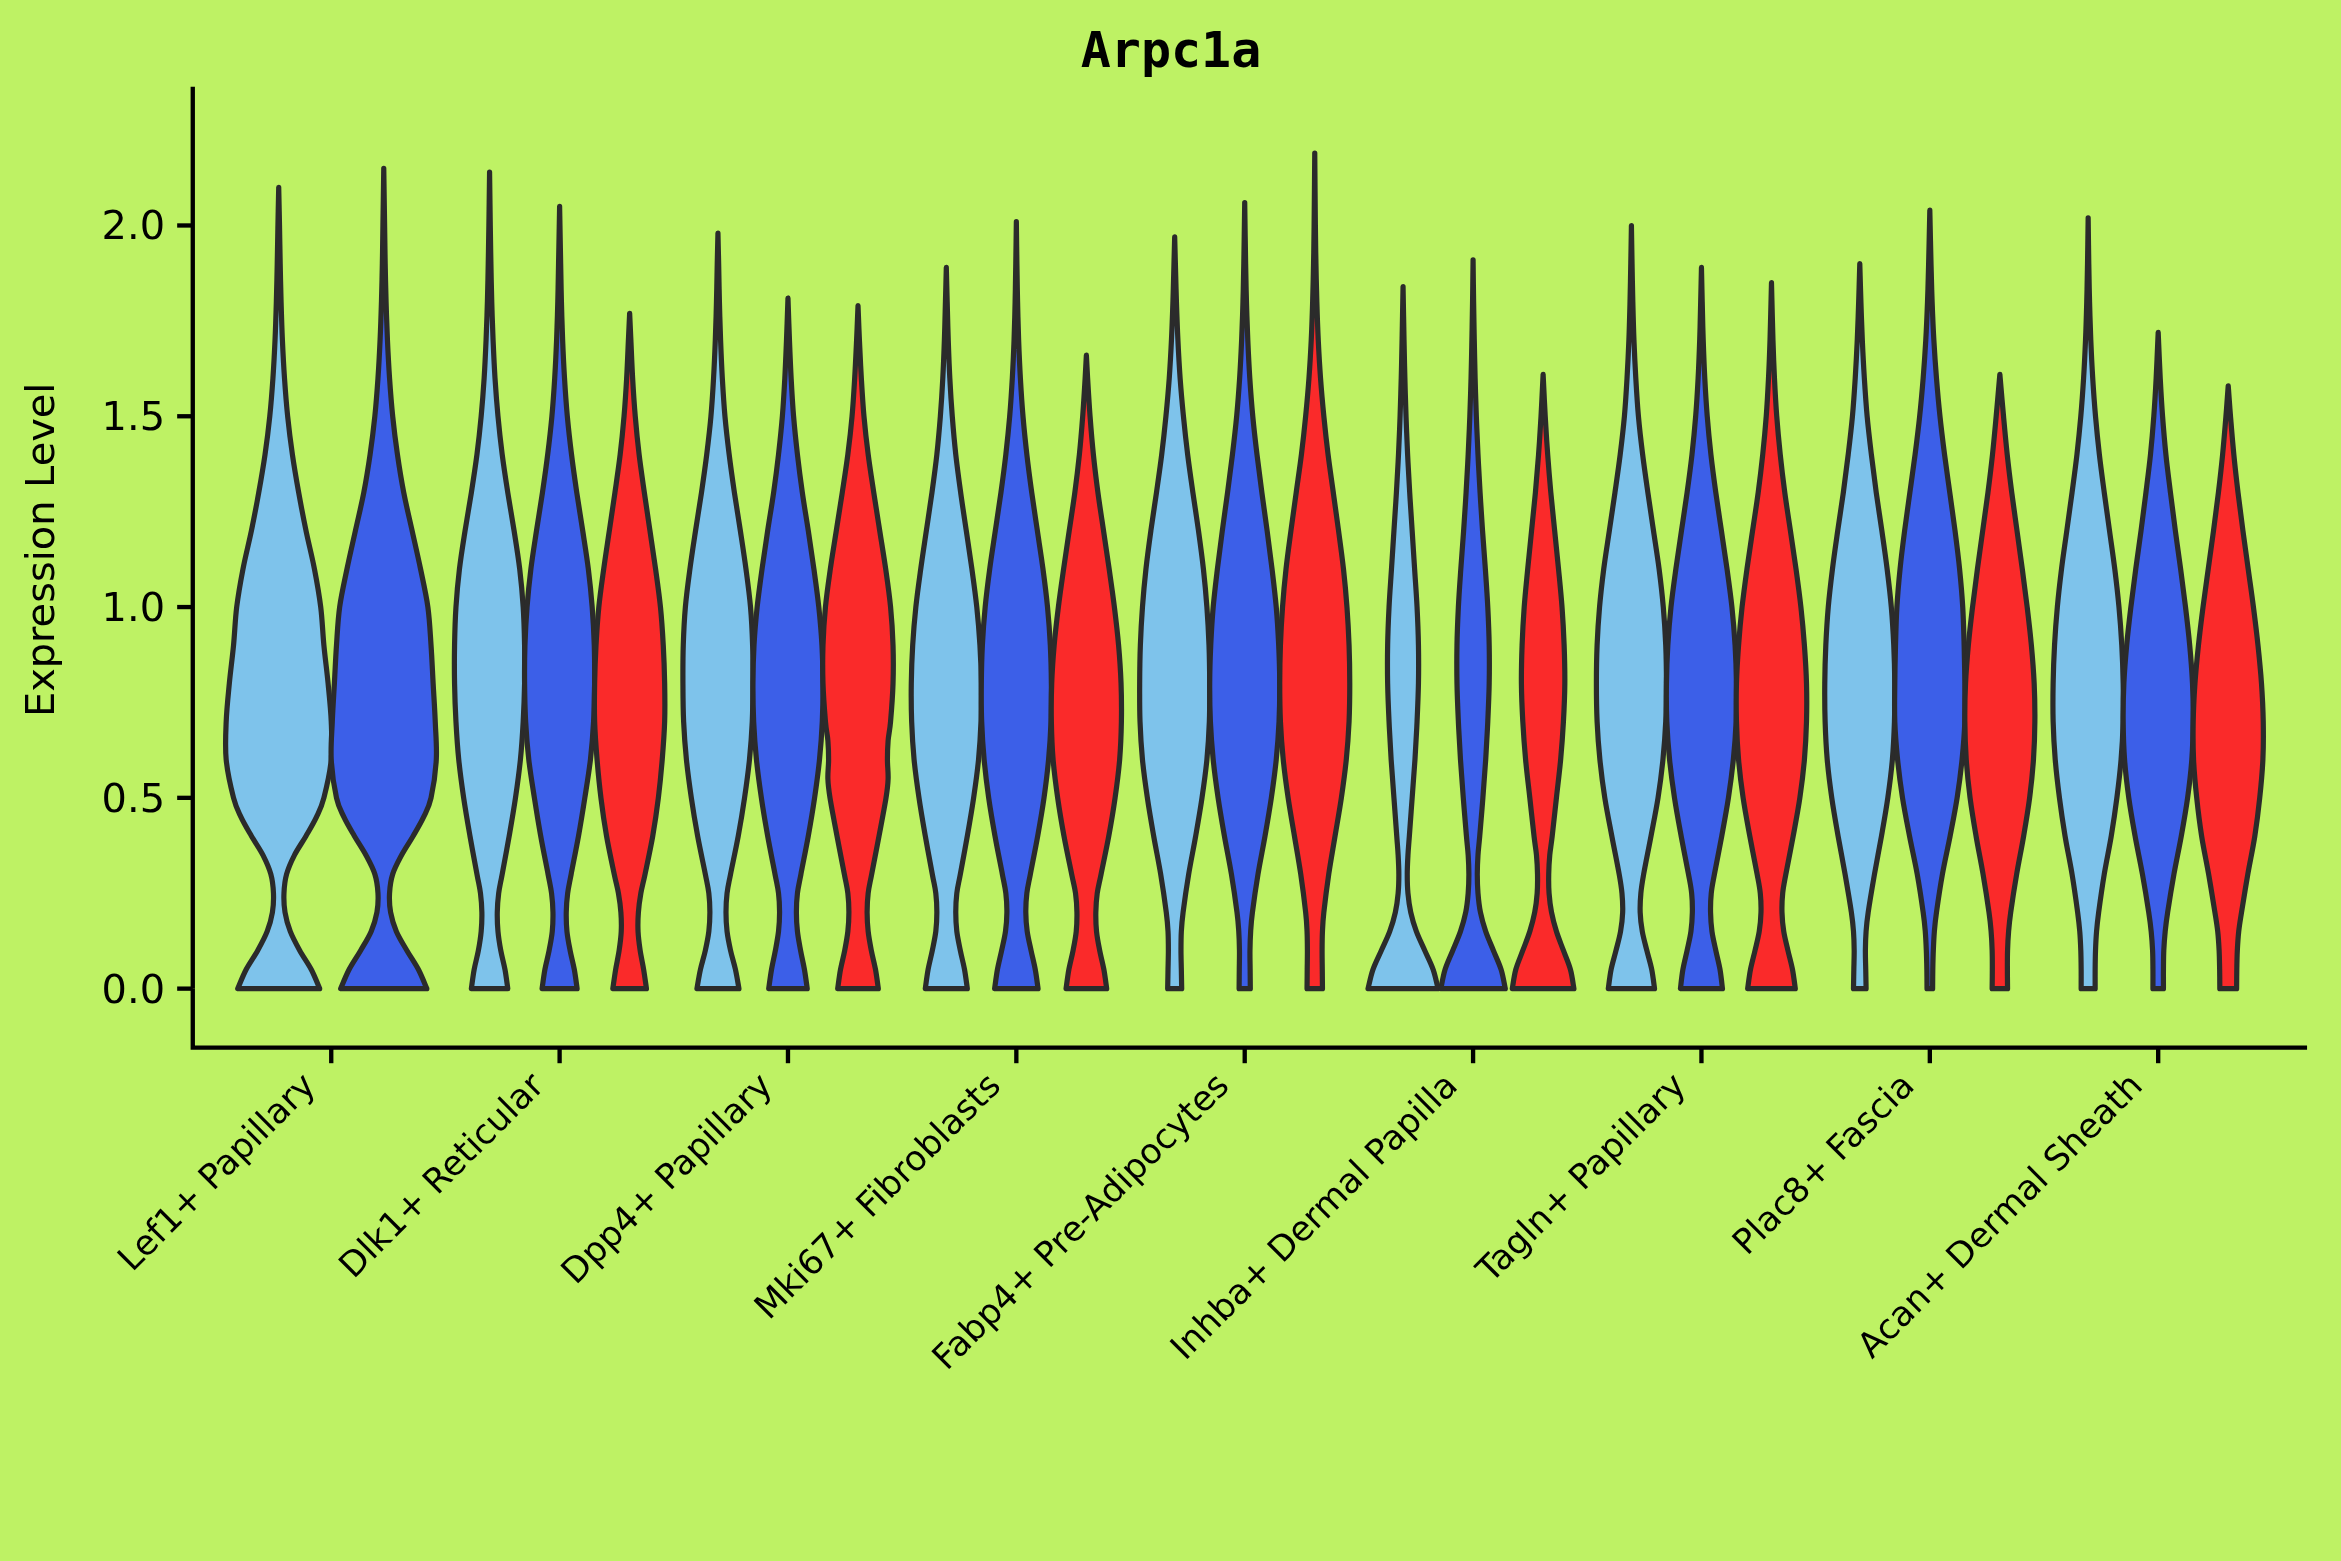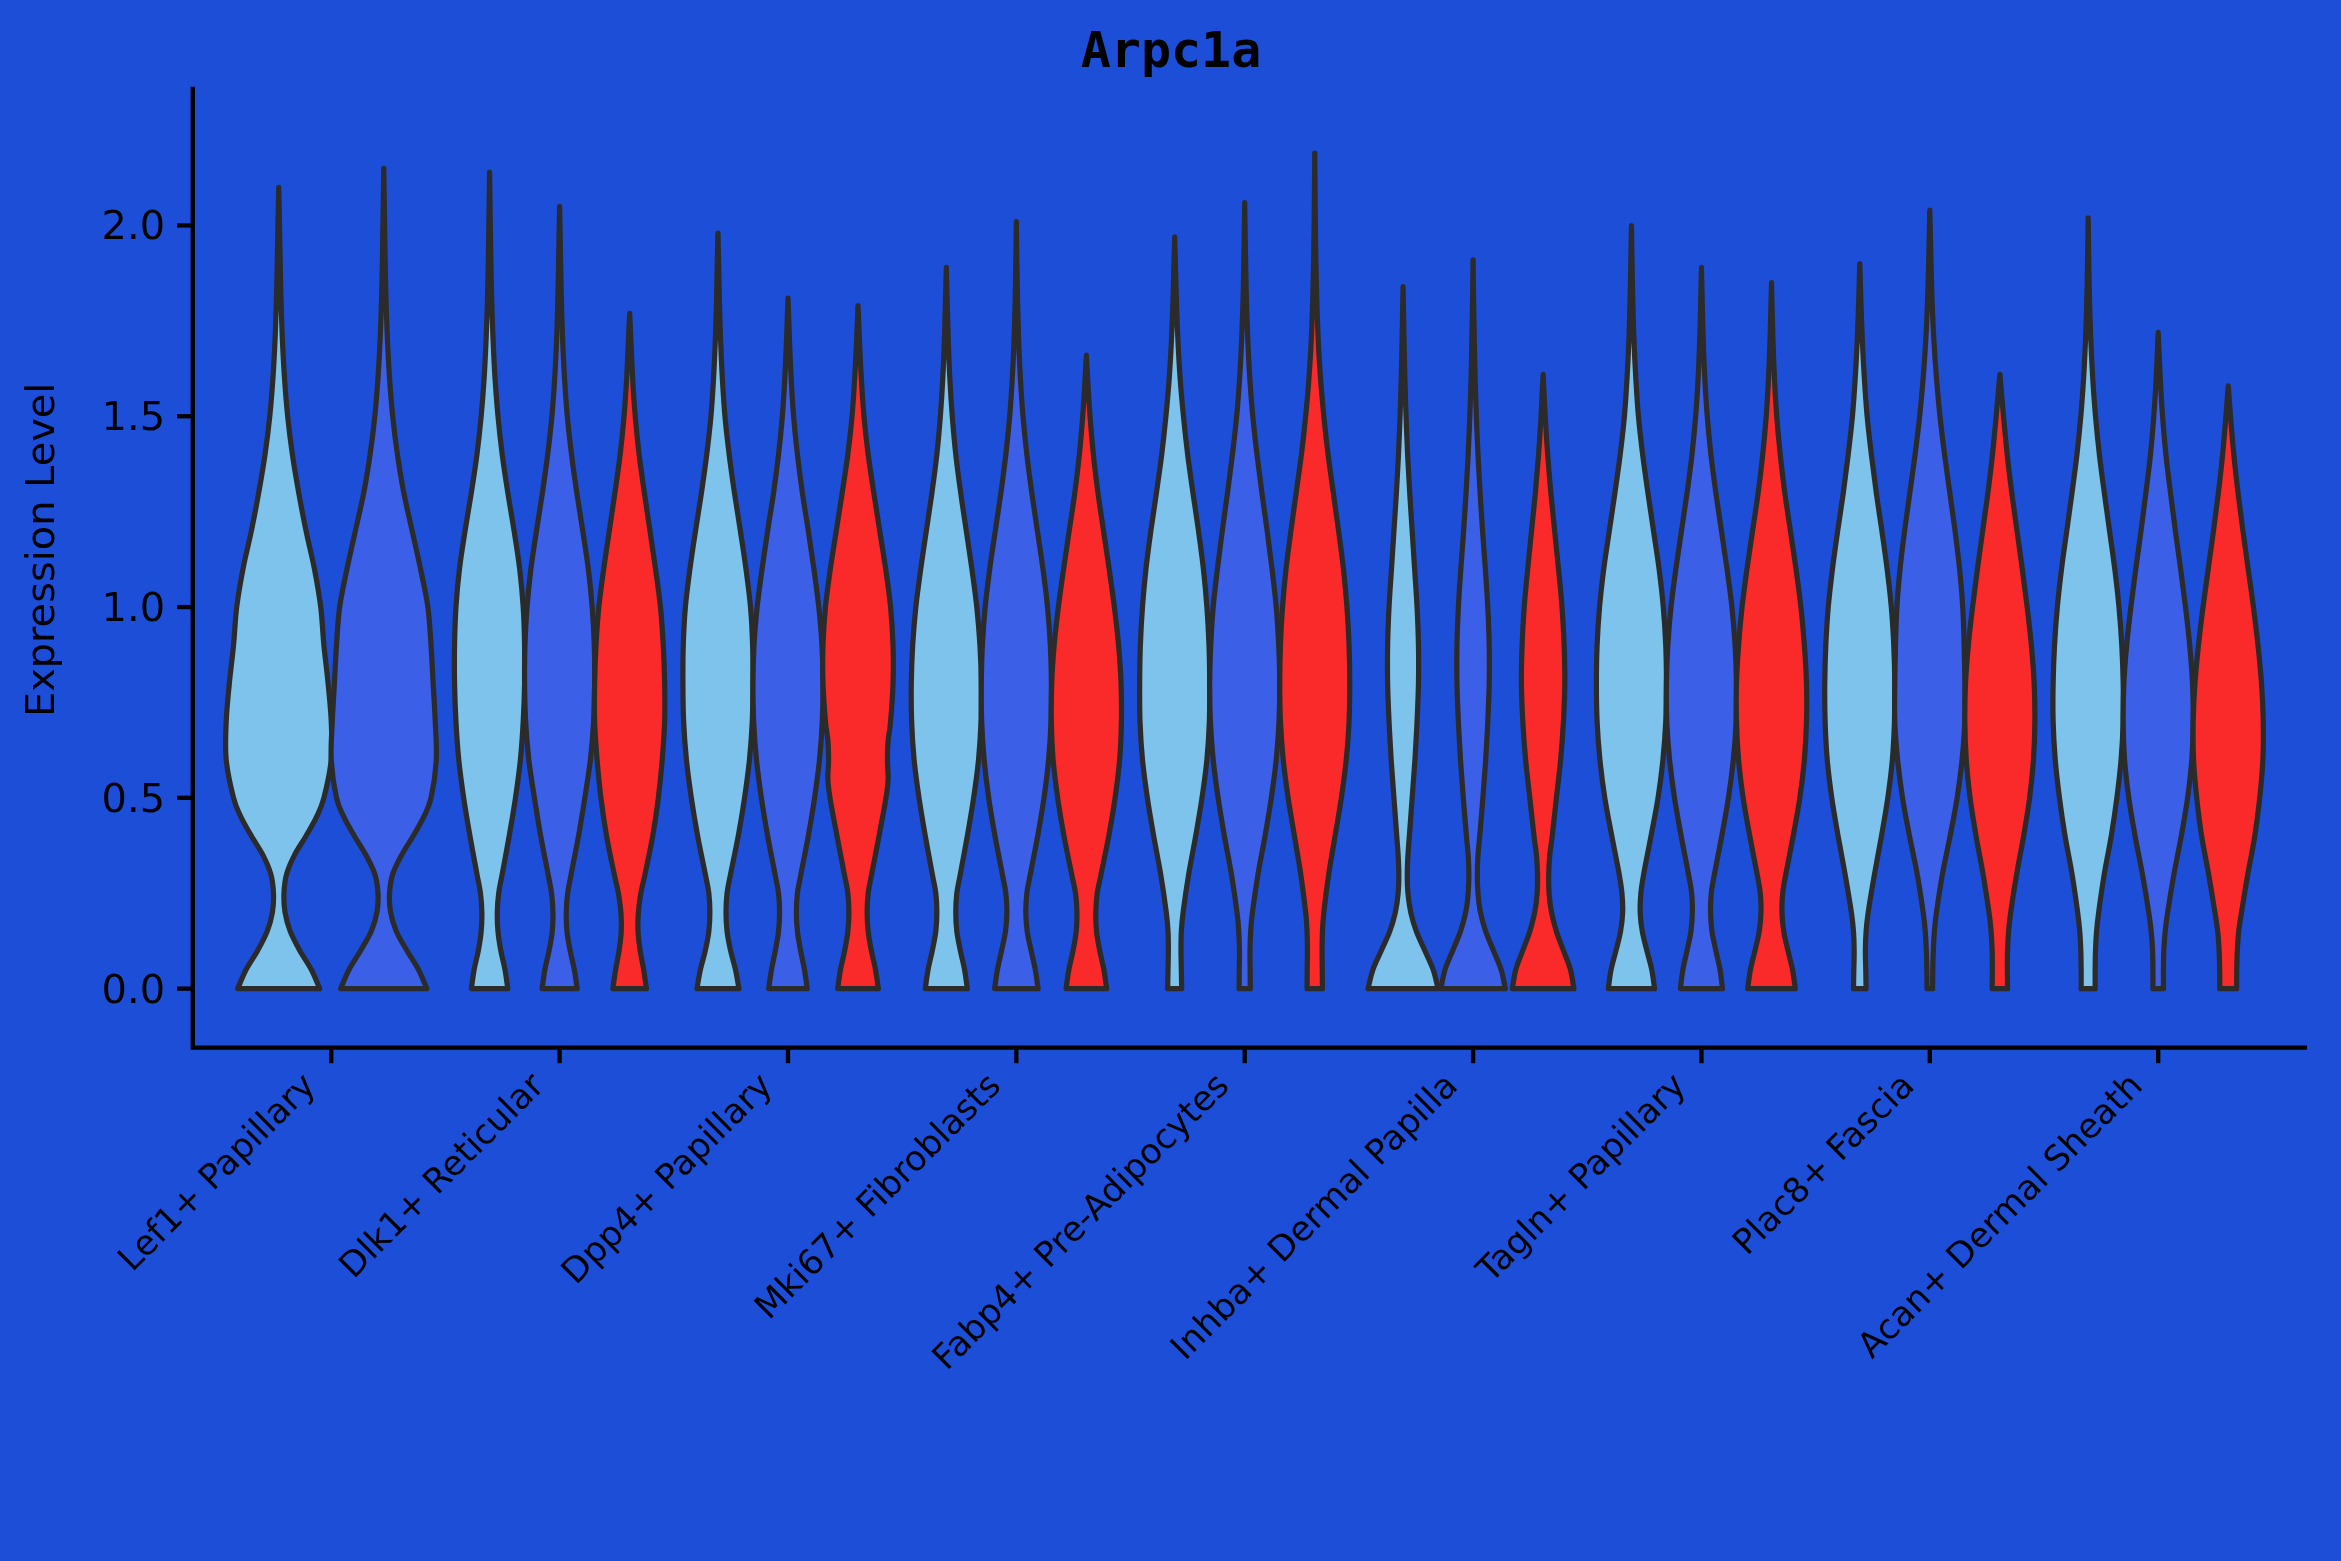--- a/index.html
+++ b/index.html
@@ -4,21 +4,21 @@
 <style>
   html, body {
     margin: 0;
     padding: 0;
     background: #ffffff;
   }
   #root {
     position: relative;
     width: 2342px;
     height: 1561px;
-    background: #1d4ed8;
+    background: #bef264;
     font-family: "DejaVu Sans", sans-serif;
     overflow: hidden;
   }
   #plot-title {
     position: absolute;
     left: 0;
     top: 21px;
     width: 2342px;
     text-align: center;
     font-family: "DejaVu Sans Mono", monospace;

